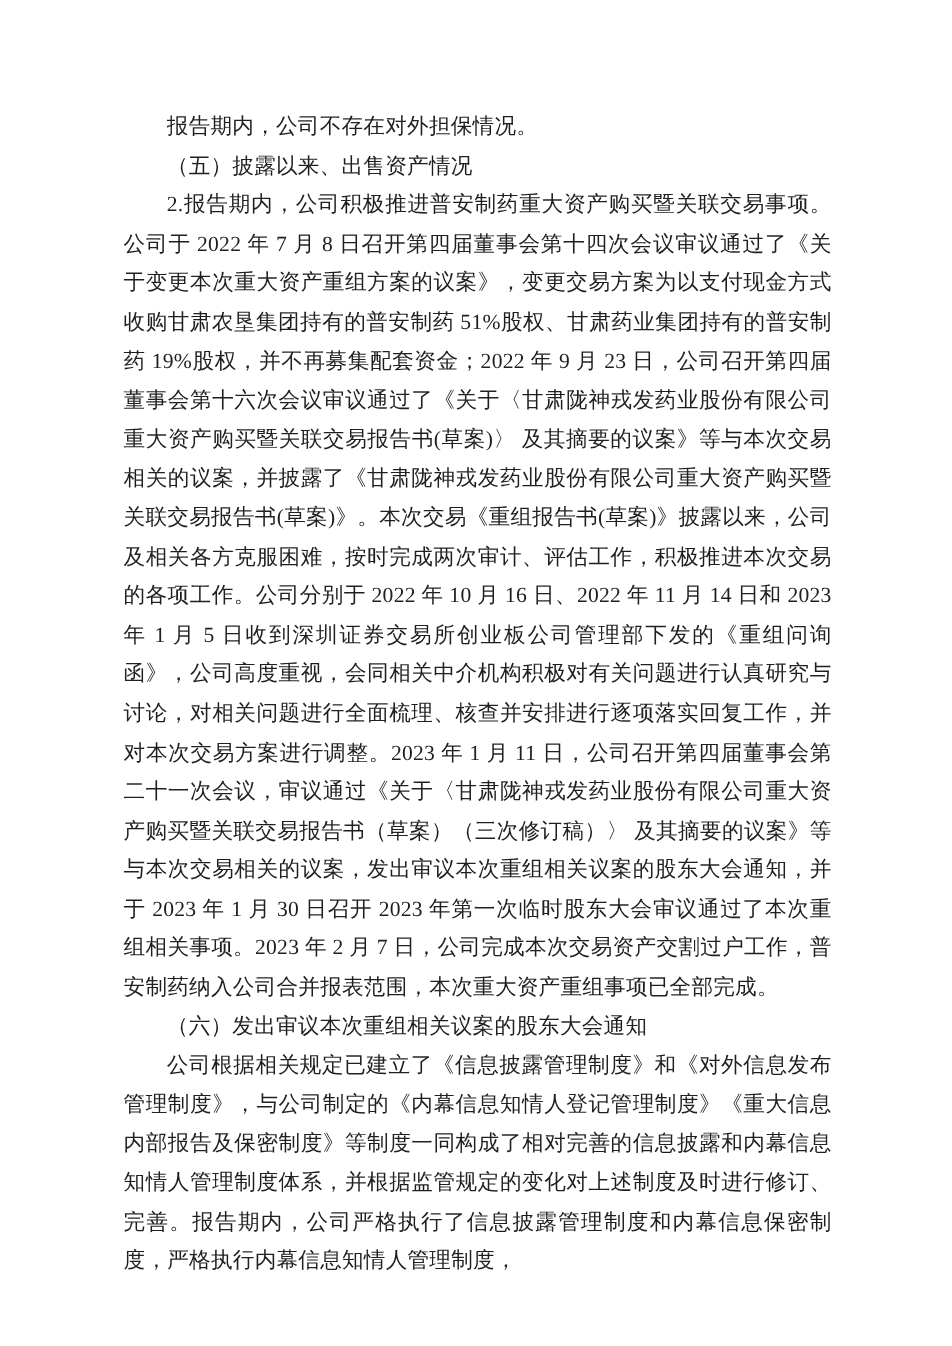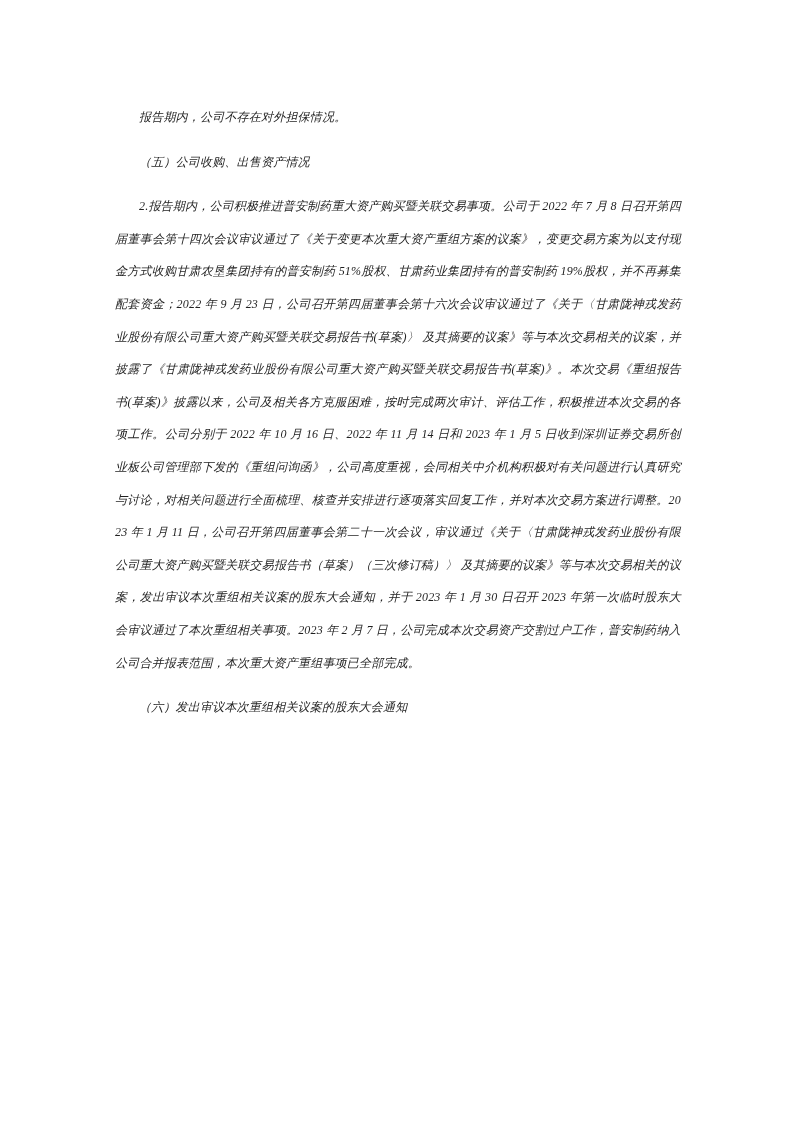--- a/index.html
+++ b/index.html
@@ -15,35 +15,35 @@
     height: 1122px;
     background: #ffffff;
     padding: 89px 100px 60px 103px;
     color: #1f1f1f;
     font-family: "Liberation Serif", "DejaVu Serif", serif;
   }
   .doc-body {
     width: 590px;
   }
   .doc-body p {
-    margin: 12px;
+    margin: 0;
     padding: 0;
-    font-size: 12px;
+    font-size: 18px;
     line-height: 32.6px;
     letter-spacing: 0.2px;
     text-align: justify;
     text-indent: 2em;
     word-break: break-all;
     color: #1f1f1f;
-    font-style: italic;
   }
 </style>
 </head>
 <body>
 
 <div class="page">
   <div class="doc-body">
     <p>报告期内，公司不存在对外担保情况。</p>
-    <p>（五）公司收购、出售资产情况</p>
+    <p>（五）披露以来、出售资产情况</p>
     <p>2.报告期内，公司积极推进普安制药重大资产购买暨关联交易事项。公司于 2022 年 7 月 8 日召开第四届董事会第十四次会议审议通过了《关于变更本次重大资产重组方案的议案》，变更交易方案为以支付现金方式收购甘肃农垦集团持有的普安制药 51%股权、甘肃药业集团持有的普安制药 19%股权，并不再募集配套资金；2022 年 9 月 23 日，公司召开第四届董事会第十六次会议审议通过了《关于〈甘肃陇神戎发药业股份有限公司重大资产购买暨关联交易报告书(草案)〉 及其摘要的议案》等与本次交易相关的议案，并披露了《甘肃陇神戎发药业股份有限公司重大资产购买暨关联交易报告书(草案)》。本次交易《重组报告书(草案)》披露以来，公司及相关各方克服困难，按时完成两次审计、评估工作，积极推进本次交易的各项工作。公司分别于 2022 年 10 月 16 日、2022 年 11 月 14 日和 2023 年 1 月 5 日收到深圳证券交易所创业板公司管理部下发的《重组问询函》，公司高度重视，会同相关中介机构积极对有关问题进行认真研究与讨论，对相关问题进行全面梳理、核查并安排进行逐项落实回复工作，并对本次交易方案进行调整。2023 年 1 月 11 日，公司召开第四届董事会第二十一次会议，审议通过《关于〈甘肃陇神戎发药业股份有限公司重大资产购买暨关联交易报告书（草案）（三次修订稿）〉 及其摘要的议案》等与本次交易相关的议案，发出审议本次重组相关议案的股东大会通知，并于 2023 年 1 月 30 日召开 2023 年第一次临时股东大会审议通过了本次重组相关事项。2023 年 2 月 7 日，公司完成本次交易资产交割过户工作，普安制药纳入公司合并报表范围，本次重大资产重组事项已全部完成。</p>
     <p>（六）发出审议本次重组相关议案的股东大会通知</p>
+    <p>公司根据相关规定已建立了《信息披露管理制度》和《对外信息发布管理制度》，与公司制定的《内幕信息知情人登记管理制度》《重大信息内部报告及保密制度》等制度一同构成了相对完善的信息披露和内幕信息知情人管理制度体系，并根据监管规定的变化对上述制度及时进行修订、完善。报告期内，公司严格执行了信息披露管理制度和内幕信息保密制度，严格执行内幕信息知情人管理制度，</p>
   </div>
 </div>
 
 </body></html>

